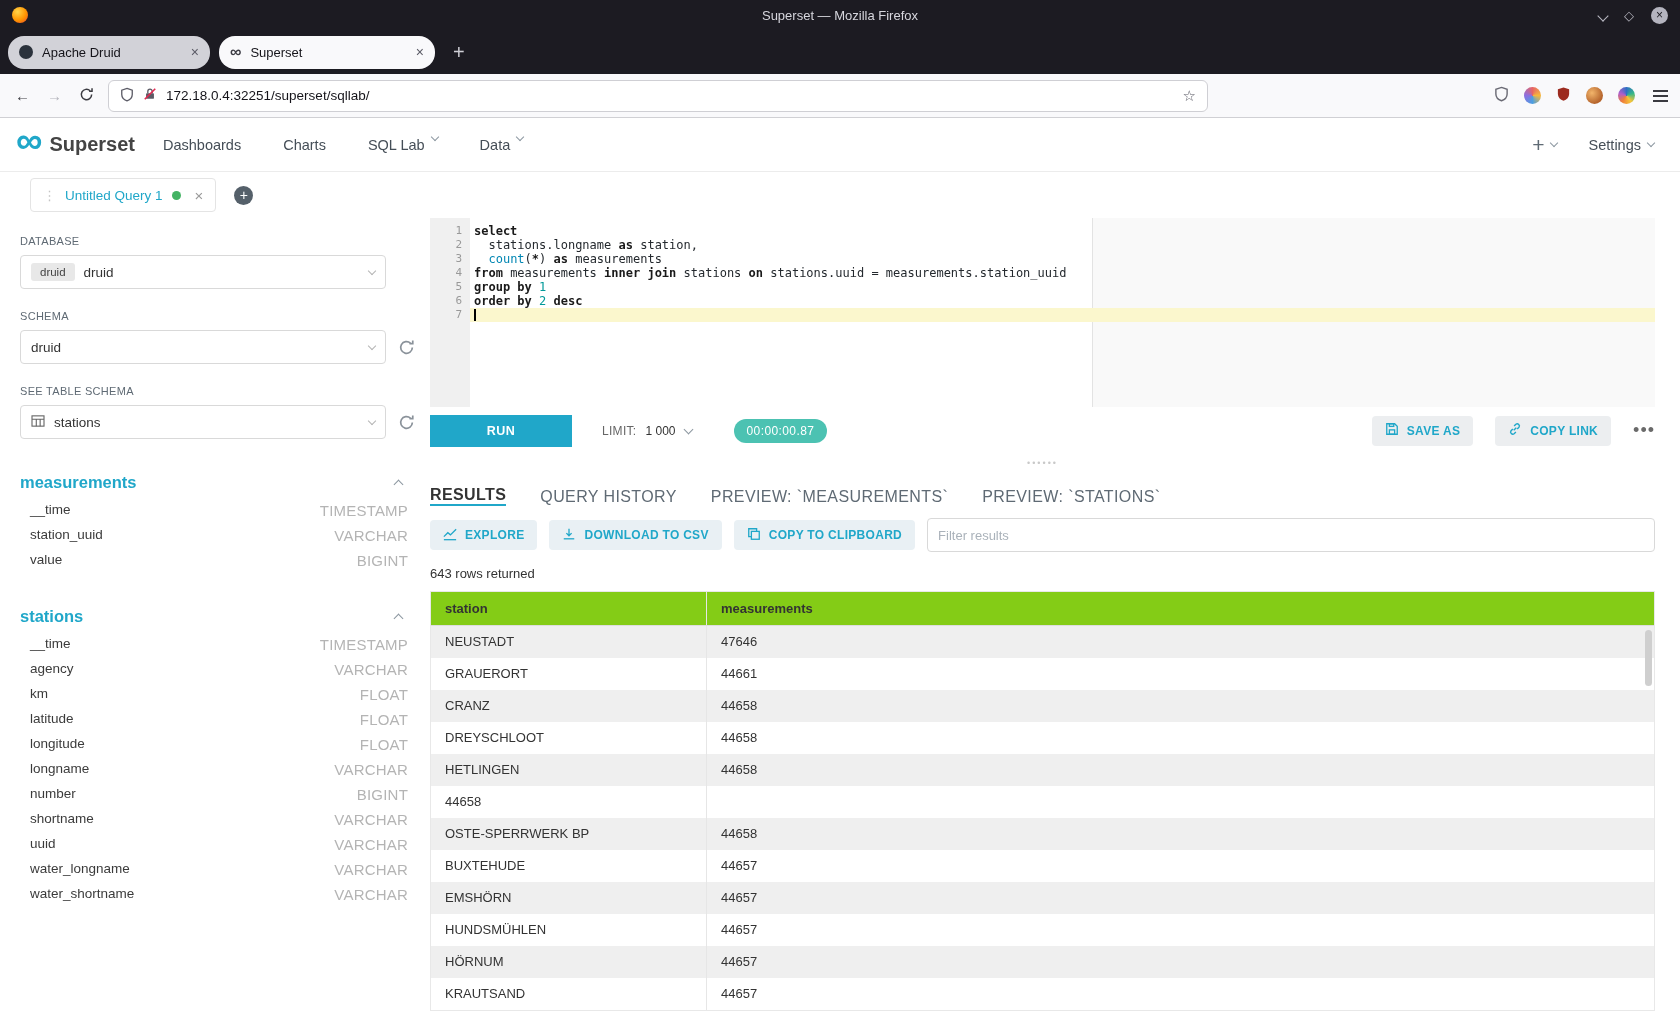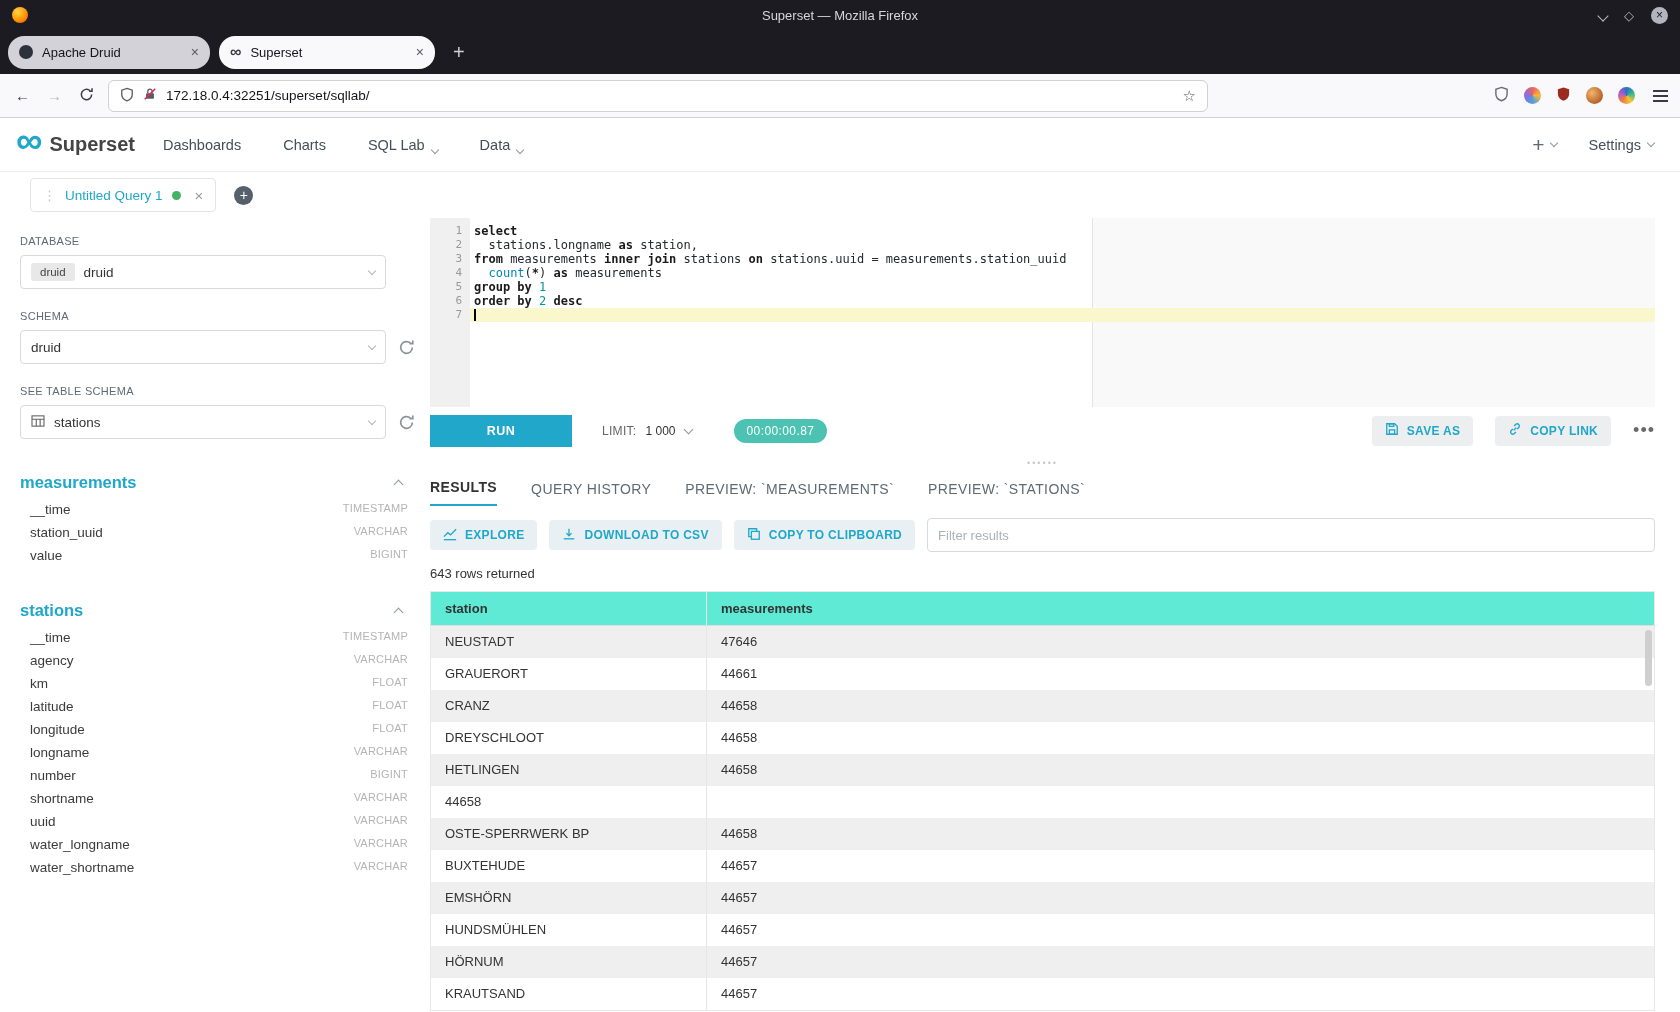--- a/index.html
+++ b/index.html
@@ -38,21 +38,21 @@
   .pinw{background:conic-gradient(#2f6fc4,#35b889,#f5c53a,#ef7f3a,#b05ecc,#2f6fc4)}
   .menu-icon{display:flex;flex-direction:column;gap:3px;margin-left:3px}
   .menu-icon span{display:block;width:15px;height:2px;background:#3a3a40}
 
   
   .navbar{height:54px;background:#fff;display:flex;align-items:center;padding:0 16px;border-bottom:1px solid #ececec}
   .brand{display:flex;align-items:center;gap:7px;margin-right:28px}
   .brand-inf{font-size:37px;font-weight:bold;color:var(--accent,#20a7c9);line-height:.8;margin-top:-7px}
   .brand-name{font-size:20px;font-weight:bold;color:#444}
   .nav-items{display:flex;align-items:center;gap:42px}
-  .nav-item{display:flex;align-items:flex-end;gap:7px;font-size:14.5px;color:#454e57;cursor:pointer;white-space:nowrap}
+  .nav-item{display:flex;align-items:flex-start;gap:7px;font-size:14.5px;color:#454e57;cursor:pointer;white-space:nowrap}
   .nav-item .chev,.nav-settings .chev,.nav-plus .chev{width:6px;height:6px;border-color:#8c97a0}
   .nav-right{margin-left:auto;display:flex;align-items:center;gap:32px;padding-right:10px}
   .nav-plus{display:flex;align-items:center;gap:6px;font-size:21px;color:#5f6a74;line-height:1}
   .nav-settings{display:flex;align-items:center;gap:7px;font-size:14.5px;color:#454e57}
 
   
   .querytab-row{height:46px;display:flex;align-items:center;padding-left:30px;gap:18px}
   .query-tab{height:34px;background:#fff;border:1px solid #e4e4e4;border-radius:4px;display:flex;align-items:center;gap:9px;padding:0 12px}
   .qt-dots{color:#c4c4c4;font-size:13px}
   .qt-label{color:var(--accent,#20a7c9);font-size:13.5px}
@@ -68,21 +68,21 @@
   .select-row{display:flex;align-items:center;gap:12px}
   .select{width:366px;height:34px;border:1px solid #d9d9d9;border-radius:4px;background:#fff;display:flex;align-items:center;gap:9px;padding:0 10px;font-size:13.5px;color:#333}
   .select .chev{margin-left:auto;width:6px;height:6px;border-color:#b4b4b4}
   .db-badge{background:#e8e8e8;border-radius:3px;font-size:11.5px;padding:3px 9px;color:#444}
   .refresh-icon{display:flex}
   .tbl-section{margin-top:34px}
   .tbl-head{width:388px;display:flex;align-items:center;justify-content:space-between;padding-right:6px;margin-bottom:6px}
   .tbl-title{color:var(--accent,#20a7c9);font-size:16.5px;font-weight:bold}
   .col-row{width:388px;display:flex;align-items:flex-start;justify-content:space-between;padding:4px 0 4px 10px}
   .col-name{font-size:13.5px;color:#3b3b3b}
-  .col-type{font-size:11px;color:#b4b4b4;letter-spacing:.2px}
+  .col-type{font-size:15px;color:#b4b4b4;letter-spacing:.2px}
 
   
   .workspace{flex:1;margin-right:25px;display:flex;flex-direction:column;min-width:0}
   .editor{position:relative;height:190px;display:flex;font-family:"DejaVu Sans Mono",monospace;font-size:12px;line-height:14px}
   .gutter{width:40px;background:#f0f0f0;color:#999;text-align:right;padding:6px 8px 0 0;flex:none}
   .gut-num{height:14px;font-size:11px}
   .code{flex:1;position:relative;padding-top:6px;overflow:hidden}
   .margin-shade{position:absolute;top:0;bottom:0;left:622px;right:0;background:rgba(0,0,0,.025);border-left:1px solid #e3e3e3}
   .code-line{position:relative;height:14px;padding-left:4px;white-space:pre;color:#24292e;z-index:1}
   .code-line.active{background:var(--active-line,#fbf7cd)}
@@ -101,30 +101,30 @@
   .timer-badge{margin-left:42px;background:var(--timer-badge,#4cc2b2);color:#fff;font-size:12px;padding:5px 13px;border-radius:12px;letter-spacing:.4px}
   .toolbar-right{margin-left:auto;display:flex;align-items:center;gap:22px}
   .tb-btn{height:30px;display:flex;align-items:center;gap:8px;background:#eceef0;border:none;border-radius:4px;padding:0 13px;color:var(--accent,#20a7c9);font-size:12px;font-weight:bold;letter-spacing:.3px;font-family:inherit}
   .more-btn{color:#6a6a6a;font-size:18px;letter-spacing:1px}
 
   .pane-divider{height:18px;display:flex;align-items:center;justify-content:center}
   .divider-handle{color:#c9c9c9;font-size:9px;letter-spacing:2px;line-height:1}
 
   
   .res-tabs{height:34px;display:flex;align-items:flex-end;gap:34px}
-  .res-tab{font-size:14px;letter-spacing:.4px;color:#5f6a74;padding-bottom:9px;white-space:nowrap}
+  .res-tab{font-size:16px;letter-spacing:.4px;color:#5f6a74;white-space:nowrap}
   .res-tab.active{color:#333;font-weight:bold;border-bottom:2px solid var(--accent,#20a7c9)}
   .res-actions{margin-top:12px;display:flex;align-items:center;gap:12px}
   .res-btn{height:30px;display:flex;align-items:center;gap:8px;background:#e9f0f4;border:none;border-radius:4px;padding:0 13px;color:var(--accent,#20a7c9);font-size:12px;font-weight:bold;letter-spacing:.3px;font-family:inherit}
   .filter-input{flex:1;height:30px;border:1px solid #d9d9d9;border-radius:4px;padding:16px 10px;font-size:13px;color:#333;font-family:inherit;background:#fff}
   .filter-input::placeholder{color:#aab2ba}
   .rows-returned{margin:14px 0 10px;font-size:13px;color:#333}
   .res-table{border:1px solid #e8e8e8;position:relative}
   .thead,.tr{display:grid;grid-template-columns:276px 1fr}
-  .thead{border-bottom:1px solid #ddd;background:#5eead4}
+  .thead{border-bottom:1px solid #ddd;background:#84cc16}
   .th{font-size:13px;font-weight:bold;color:#333;padding:9px 14px}
   .th:first-child,.td:first-child{border-right:1px solid #e6e6e6}
   .td{font-size:13px;color:#333;padding:8px 14px;line-height:16px;white-space:nowrap;overflow:hidden}
   .tbody .tr:nth-child(odd){background:#efefef}
   .scroll-thumb{position:absolute;right:2px;top:38px;width:7px;height:56px;background:#cfcfcf;border-radius:4px}
 </style>
 </head>
 <body>
 
 <div class="titlebar">
@@ -363,22 +363,22 @@
           <div class="gut-num">3</div>
           <div class="gut-num">4</div>
           <div class="gut-num">5</div>
           <div class="gut-num">6</div>
           <div class="gut-num">7</div>
         </div>
       <div class="code">
         <div class="margin-shade"></div>
       <div class="code-line"><span class="tok-kw">select</span></div>
           <div class="code-line"><span class="tok-pl">  stations.longname </span><span class="tok-kw">as</span><span class="tok-pl"> station,</span></div>
+          <div class="code-line"><span class="tok-pl">  </span><span class="tok-fn">count</span><span class="tok-pl">(</span><span class="tok-kw">*</span><span class="tok-pl">) </span><span class="tok-kw">as</span><span class="tok-pl"> measurements</span></div>
           <div class="code-line"><span class="tok-kw">from</span><span class="tok-pl"> measurements </span><span class="tok-kw">inner join</span><span class="tok-pl"> stations </span><span class="tok-kw">on</span><span class="tok-pl"> stations.uuid = measurements.station_uuid</span></div>
-          <div class="code-line"><span class="tok-pl">  </span><span class="tok-fn">count</span><span class="tok-pl">(</span><span class="tok-kw">*</span><span class="tok-pl">) </span><span class="tok-kw">as</span><span class="tok-pl"> measurements</span></div>
           <div class="code-line"><span class="tok-kw">group by</span><span class="tok-pl"> </span><span class="tok-num">1</span></div>
           <div class="code-line"><span class="tok-kw">order by</span><span class="tok-pl"> </span><span class="tok-num">2</span><span class="tok-pl"> </span><span class="tok-kw">desc</span></div>
           <div class="code-line active"><span class="cursor"></span></div>
         </div>
     </div>
 
     <div class="editor-toolbar">
       <button class="run-btn">RUN</button>
       <div class="limit-group">
         <span class="limit-label">LIMIT:</span>

